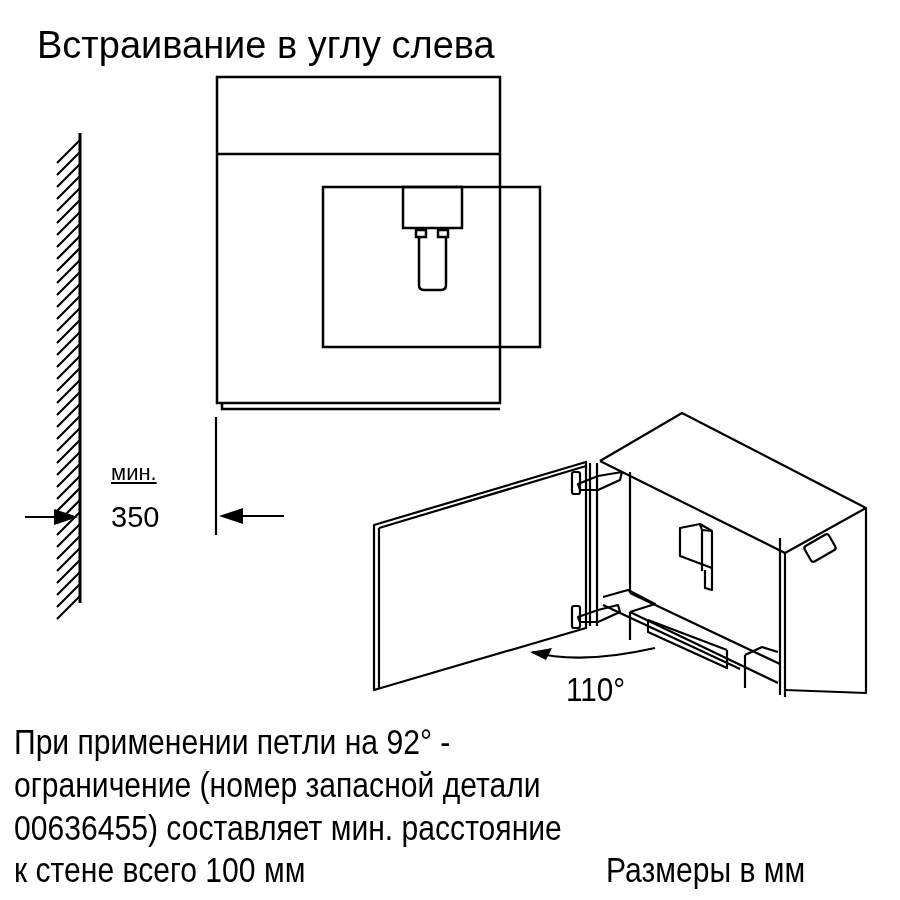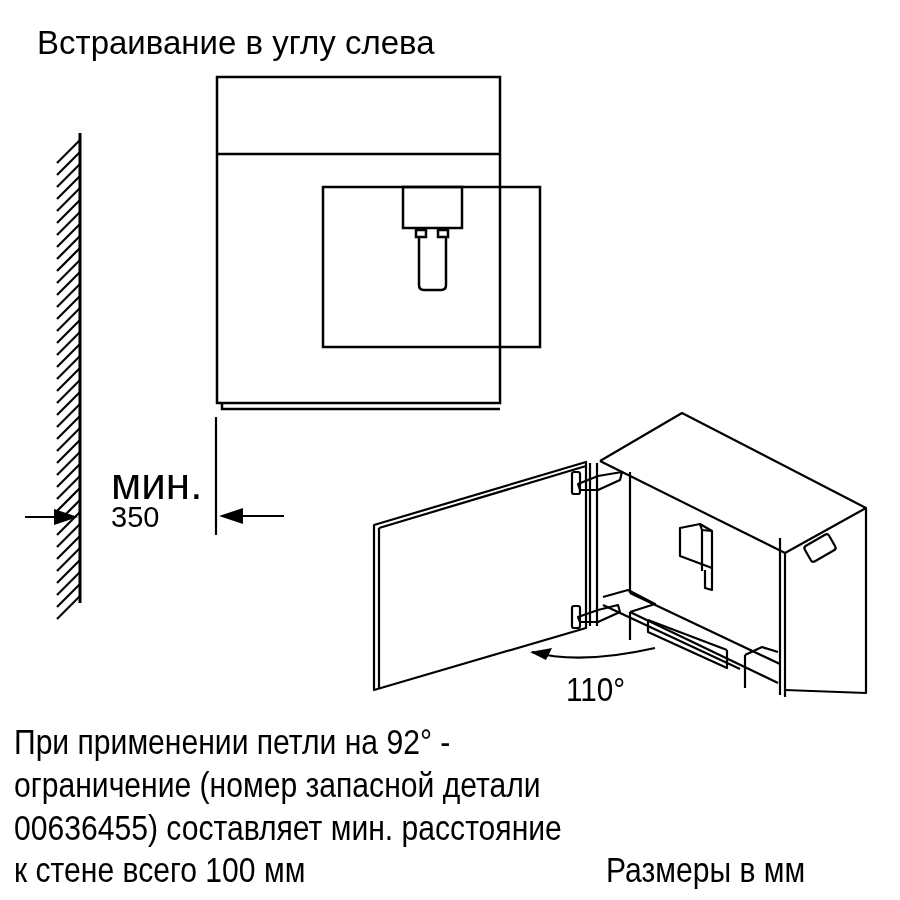--- a/index.html
+++ b/index.html
@@ -1,20 +1,20 @@
 <!DOCTYPE html>
 <html><head>
   <meta charset="utf-8">
   <style>
     html, body { margin: 0; padding: 0; background: #ffffff; }
     body { width: 900px; height: 900px; position: relative; overflow: hidden;
            font-family: "Liberation Sans", sans-serif; color: #000; }
     .txt { position: absolute; white-space: nowrap; line-height: 1; color: #000; }
-    #title { left: 37px; top: 26px; font-size: 33px; }
-    #min-label { left: 111px; top: 462px; font-size: 44px; }
+    #title { left: 37px; top: 26px; font-size: 38px; }
+    #min-label { left: 111px; top: 462px; font-size: 22px; text-decoration: underline; }
     #min-value { left: 111px; top: 503px; font-size: 29px; }
     #angle { left: 566px; top: 673px; font-size: 33px; transform: scaleX(0.9); transform-origin: left; }
     .note { left: 14px; font-size: 35px; transform: scaleX(0.86); transform-origin: left; }
     #note-1 { top: 724px; }
     #note-2 { top: 767px; }
     #note-3 { top: 810px; }
     #note-4 { top: 852px; }
     #units { left: 606px; top: 852px; font-size: 35px; transform: scaleX(0.86); transform-origin: left; }
     svg { position: absolute; left: 0; top: 0; }
   </style>

